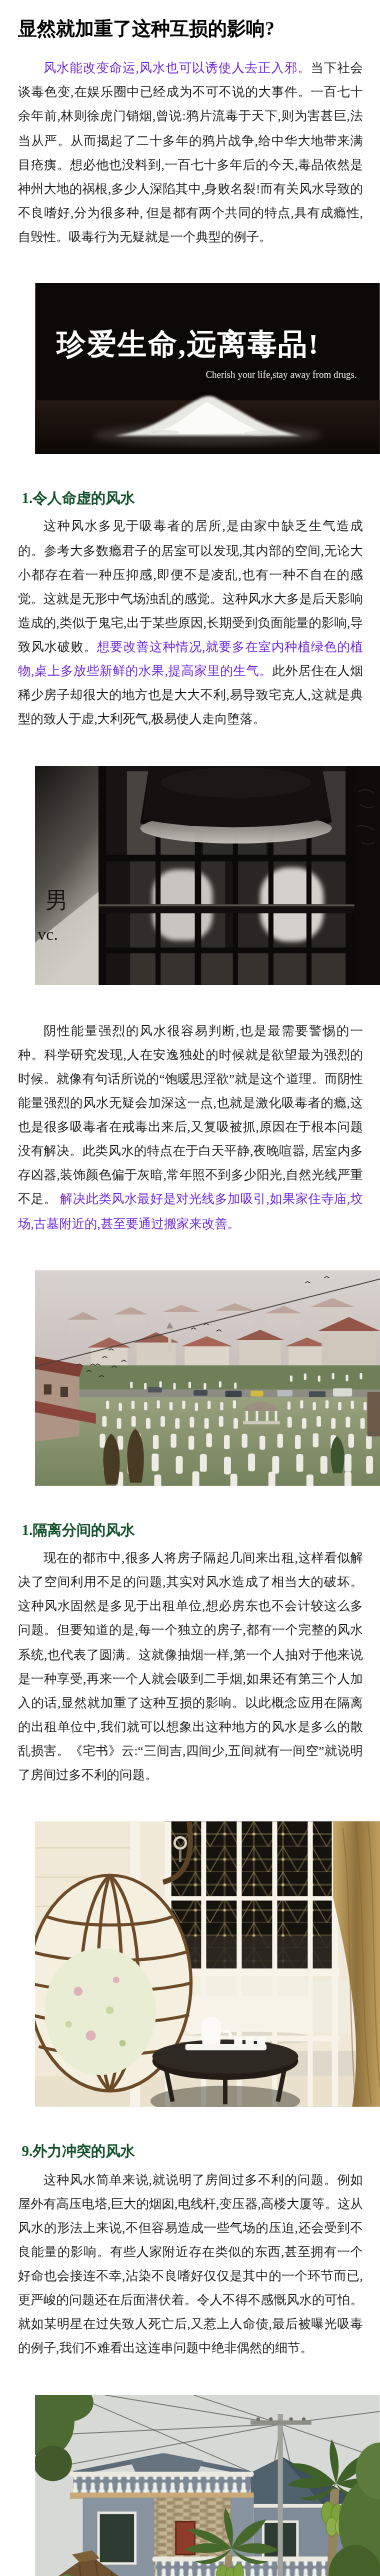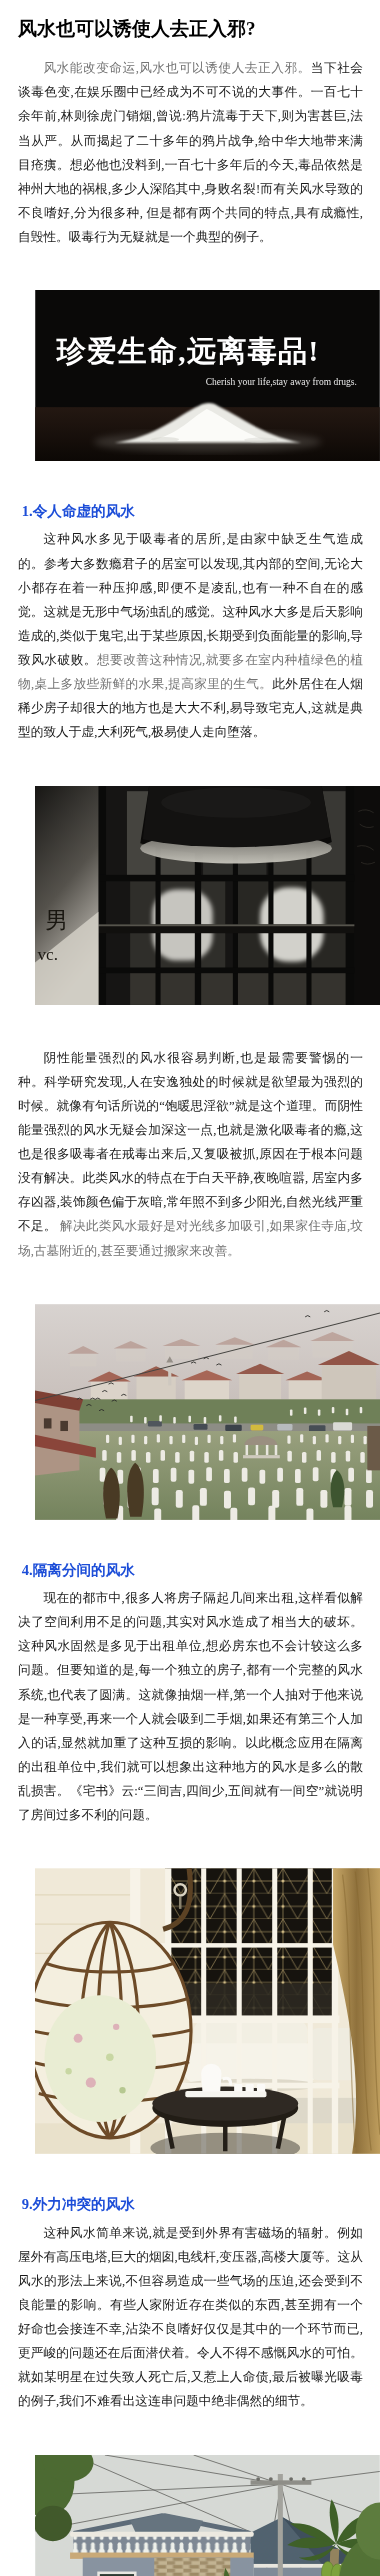--- a/index.html
+++ b/index.html
@@ -4,32 +4,32 @@
 <style>
   html,body{margin:0;padding:0;background:#ffffff;}
   .page{
     width:381px;min-height:2576px;margin:0 auto;box-sizing:border-box;
     padding:14px 18px 25px;
     font-family:"Liberation Serif","DejaVu Serif",serif;
     color:#191919;
   }
   h1.title{font-size:19px;line-height:1.3;font-weight:bold;color:#000;margin:2.5px 0 15px;}
   p.para{font-size:12.7px;line-height:1.9;text-align:justify;text-indent:2em;margin:0 0 3.8px;}
-  .red{color:#737373;}
-  h2.sec{font-size:14.6px;color:#1d4ed8;font-weight:bold;margin:18px 0 6.3px 3.8px;}
-  figure{margin:24px 0;padding:17px;}
+  .red{color:#6d28d9;}
+  h2.sec{font-size:14.6px;color:#14532d;font-weight:bold;margin:18px 0 6.3px 3.8px;}
+  figure{margin:17px 0;padding:17px;}
   figure svg{display:block;}
   svg text{font-family:"Liberation Serif","DejaVu Serif",serif;}
 </style>
 </head>
 <body>
 
 <div class="page">
 
-  <h1 class="title">风水也可以诱使人去正入邪?</h1>
+  <h1 class="title">显然就加重了这种互损的影响?</h1>
 
   <p class="para"><span class="red">风水能改变命运,风水也可以诱使人去正入邪。</span><span>当下社会谈毒色变,在娱乐圈中已经成为不可不说的大事件。一百七十余年前,林则徐虎门销烟,曾说:鸦片流毒于天下,则为害甚巨,法当从严。从而揭起了二十多年的鸦片战争,给中华大地带来满目疮痍。想必他也没料到,一百七十多年后的今天,毒品依然是神州大地的祸根,多少人深陷其中,身败名裂!而有关风水导致的不良嗜好,分为很多种, 但是都有两个共同的特点,具有成瘾性,自毁性。吸毒行为无疑就是一个典型的例子。</span></p>
 
   <figure>
     <svg viewBox="0 0 544 270" width="345" height="171">
       <defs>
         <linearGradient id="pfloor" x1="0" y1="0" x2="0" y2="1">
           <stop offset="0" stop-color="#241812"></stop>
             <stop offset="1" stop-color="#0c0805"></stop>
         </linearGradient>
@@ -303,21 +303,21 @@
         <path d="M66,150 q4,-4 8,0"></path>
           <path d="M246,93 q4,-4 8,0"></path>
           <path d="M266,86 q4,-4 8,0"></path>
         <path d="M286,96 q4,-4 8,0"></path>
           <path d="M426,20 q4,-4 8,0"></path>
           <path d="M456,12 q4,-4 8,0"></path>
       </g>
     </svg>
   </figure>
 
-  <h2 class="sec">4.隔离分间的风水</h2>
+  <h2 class="sec">1.隔离分间的风水</h2>
   <p class="para"><span>现在的都市中,很多人将房子隔起几间来出租,这样看似解决了空间利用不足的问题,其实对风水造成了相当大的破坏。这种风水固然是多见于出租单位,想必房东也不会计较这么多问题。但要知道的是,每一个独立的房子,都有一个完整的风水系统,也代表了圆满。这就像抽烟一样,第一个人抽对于他来说是一种享受,再来一个人就会吸到二手烟,如果还有第三个人加入的话,显然就加重了这种互损的影响。以此概念应用在隔离的出租单位中,我们就可以想象出这种地方的风水是多么的散乱损害。《宅书》云:“三间吉,四间少,五间就有一间空”就说明了房间过多不利的问题。</span></p>
 
   <figure>
     <svg viewBox="0 0 544 450" width="345" height="286">
       <defs>
         <linearGradient id="icurt" x1="0" y1="0" x2="1" y2="0">
           <stop offset="0" stop-color="#c8a868"></stop>
             <stop offset="0.5" stop-color="#8f713c"></stop>
             <stop offset="1" stop-color="#bf9e5e"></stop>
         </linearGradient>
@@ -402,21 +402,21 @@
         <path d="M262,324 a16,16 0 0 1 32,0 l-2,28 h-28 Z" fill="#fbfaf7"></path>
         <path d="M296,332 q14,-4 12,10" stroke="#fbfaf7" stroke-width="5" fill="none"></path>
         <rect x="314" y="340" width="13" height="12" rx="2" fill="#fbfaf7"></rect>
         <rect x="332" y="340" width="13" height="12" rx="2" fill="#fbfaf7"></rect>
         <rect x="350" y="340" width="13" height="12" rx="2" fill="#fbfaf7"></rect>
       </g>
     </svg>
   </figure>
 
   <h2 class="sec">9.外力冲突的风水</h2>
-  <p class="para"><span>这种风水简单来说,就是受到外界有害磁场的辐射。例如屋外有高压电塔,巨大的烟囱,电线杆,变压器,高楼大厦等。这从风水的形法上来说,不但容易造成一些气场的压迫,还会受到不良能量的影响。有些人家附近存在类似的东西,甚至拥有一个好命也会接连不幸,沾染不良嗜好仅仅是其中的一个环节而已,更严峻的问题还在后面潜伏着。令人不得不感慨风水的可怕。就如某明星在过失致人死亡后,又惹上人命债,最后被曝光吸毒的例子,我们不难看出这连串问题中绝非偶然的细节。</span></p>
+  <p class="para"><span>这种风水简单来说,就说明了房间过多不利的问题。例如屋外有高压电塔,巨大的烟囱,电线杆,变压器,高楼大厦等。这从风水的形法上来说,不但容易造成一些气场的压迫,还会受到不良能量的影响。有些人家附近存在类似的东西,甚至拥有一个好命也会接连不幸,沾染不良嗜好仅仅是其中的一个环节而已,更严峻的问题还在后面潜伏着。令人不得不感慨风水的可怕。就如某明星在过失致人死亡后,又惹上人命债,最后被曝光吸毒的例子,我们不难看出这连串问题中绝非偶然的细节。</span></p>
 
   <figure>
     <svg viewBox="0 0 544 390" width="345" height="247">
       <defs>
         <pattern id="hbal" width="14" height="34" patternUnits="userSpaceOnUse">
           <rect width="14" height="34" fill="#7e8894"></rect>
           <rect x="4" y="2" width="6" height="30" rx="3" fill="#eef0ea"></rect>
           <circle cx="7" cy="17" r="5" fill="#eef0ea"></circle>
         </pattern>
         <pattern id="hstone" width="26" height="12" patternUnits="userSpaceOnUse">

